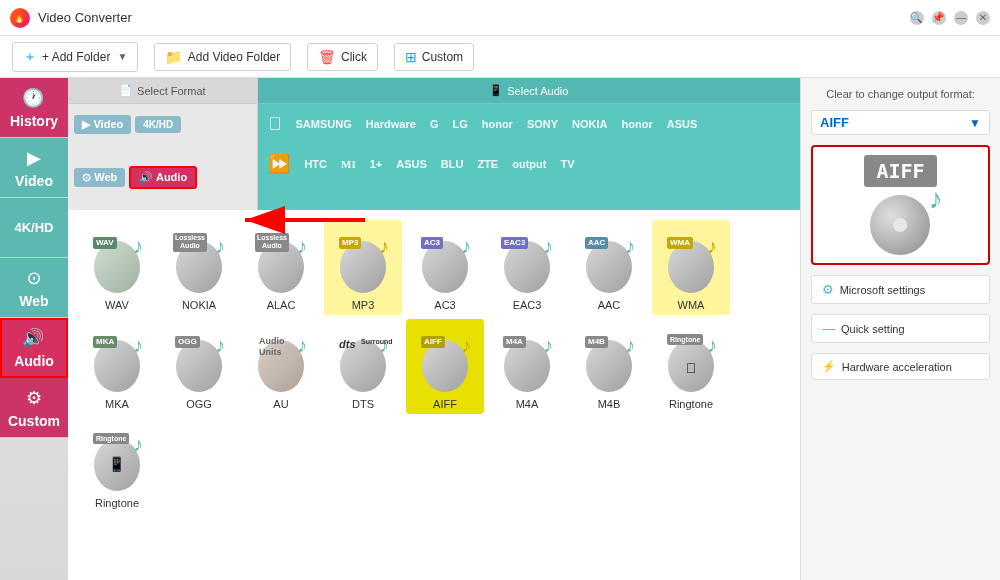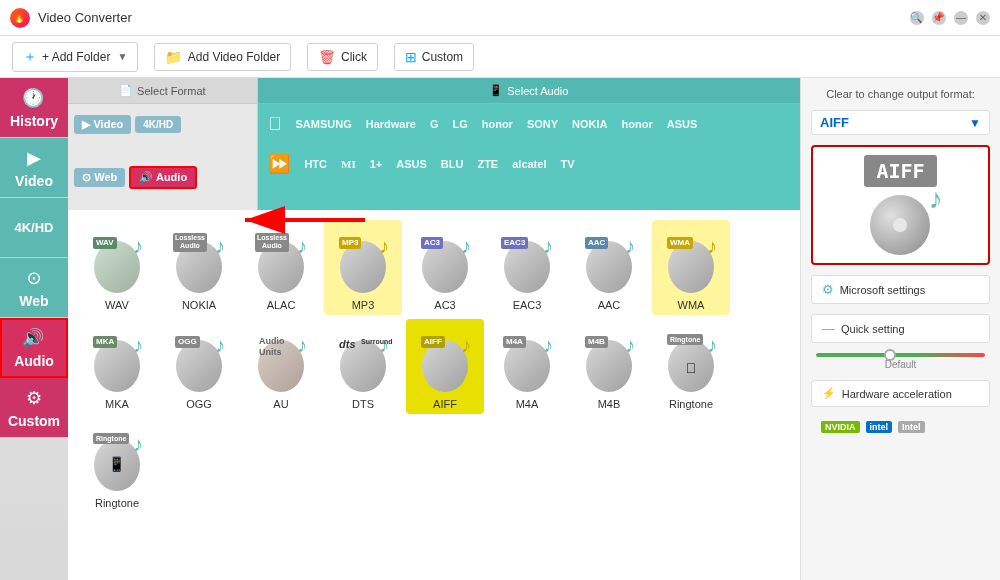--- a/index.html
+++ b/index.html
@@ -374,21 +374,21 @@
       </div>
       <div class="device-col">
         <div class="device-logos-row">
           <span class="d-logo" style="color:#ff6600; font-size:18px;">⏩</span>
           <span class="d-logo">HTC</span>
           <span class="d-logo" style="font-family:serif;">MI</span>
           <span class="d-logo">1+</span>
           <span class="d-logo">ASUS</span>
           <span class="d-logo">BLU</span>
           <span class="d-logo">ZTE</span>
-          <span class="d-logo">alcatel</span>
+          <span class="d-logo">output</span>
           <span class="d-logo">TV</span>
         </div>
       </div>
     </div>
 
     <div class="formats-grid">
 
       <div class="format-item">
         <div class="format-icon">
           <div style="width:52px;height:60px;position:relative;">
@@ -603,37 +603,26 @@
     <button class="param-btn">
       <span class="param-icon">⚙</span>
       <span>Microsoft settings</span>
     </button>
 
     <button class="quick-btn">
       <span class="quick-icon">—</span>
       <span>Quick setting</span>
     </button>
 
-    <div class="slider-container">
-      <div class="slider-track">
-        <div class="slider-thumb"></div>
-      </div>
-      <div class="slider-label">Default</div>
-    </div>
 
     <button class="hw-accel-btn">
       <span class="hw-icon">⚡</span>
       <span>Hardware acceleration</span>
     </button>
 
-    <div class="nvidia-row">
-      <span class="nvidia-badge">NVIDIA</span>
-      <span class="intel-badge">intel</span>
-      <span class="intel-badge" style="background:#aaa;">Intel</span>
-    </div>
   </div>
 </div>
 
 <div style="position:fixed;top:195px;left:235px;z-index:100;pointer-events:none;">
   <svg width="140" height="50" viewBox="0 0 140 50">
     <defs>
       <marker id="arrowhead" markerWidth="10" markerHeight="7" refX="10" refY="3.5" orient="auto">
         <polygon points="0 0, 10 3.5, 0 7" fill="red"></polygon>
       </marker>
     </defs>

